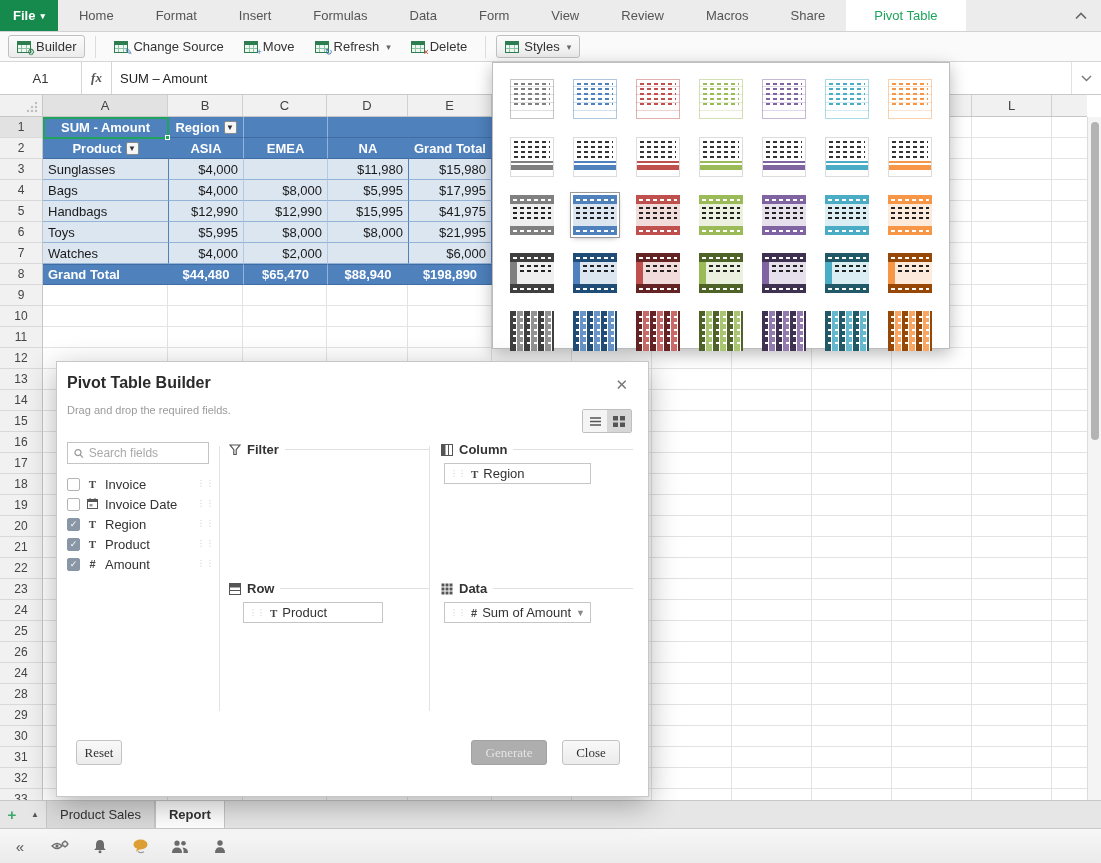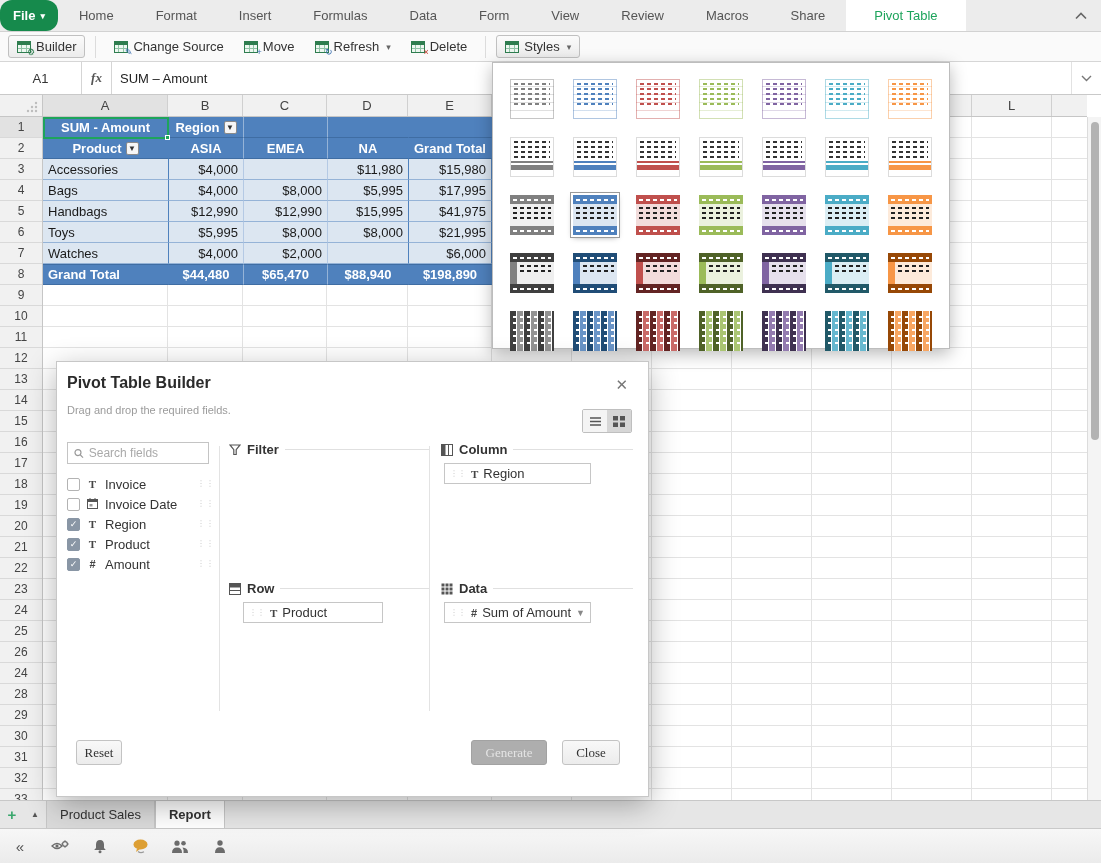--- a/index.html
+++ b/index.html
@@ -3,21 +3,21 @@
 <meta charset="utf-8">
 <style>
   * { margin:0; padding:0; box-sizing:border-box; }
   html,body { width:1101px; height:863px; overflow:hidden; background:#fff;
     font-family:"Liberation Sans", sans-serif; -webkit-font-smoothing:antialiased; }
 
   
   .menubar { position:absolute; left:0; top:0; width:1101px; height:32px; background:#ececec;
     border-bottom:1px solid #d2d2d2; display:flex; align-items:stretch; z-index:40; }
   .file-btn { background:#168a4c; color:#fff; font-size:13px; font-weight:bold;
-    display:flex; align-items:center; gap:5px; padding:0 13px; cursor:pointer;border-radius:12px; }
+    display:flex; align-items:center; gap:5px; padding:0 13px; cursor:pointer; }
   .file-caret { font-size:9px; }
   .menu-item { font-size:13px; color:#555; display:flex; align-items:center; padding:0 21px; cursor:pointer; }
   .menu-item.active { background:#fff; color:#1ea45c; padding:0 28px; }
   .ribbon-collapse { margin-left:auto; display:flex; align-items:center; padding:0 14px; color:#666; cursor:pointer; }
 
   
   .toolbar { position:absolute; left:0; top:32px; width:1101px; height:30px; background:#fafafa;
     border-bottom:1px solid #d6d6d6; display:flex; align-items:center; font-size:13px; color:#333; z-index:39; }
   .tbtn { display:flex; align-items:center; gap:5px; padding:3px 8px; margin:0 2px; border-radius:3px; cursor:pointer; white-space:nowrap; }
   .tbtn.boxed { border:1px solid #c0c0c0; background:linear-gradient(#fbfbfb,#ececec); }
@@ -338,21 +338,21 @@
       </div>
       <div class="pcell strong" style="width: 81px;">
         <span>NA</span>
       </div>
       <div class="pcell strong" style="width: 83px;">
         <span>Grand Total</span>
       </div>
     </div>
     <div class="prow data">
       <div class="pcell strong" style="width: 126px; justify-content: flex-start;">
-        <span>Accessories</span>
+        <span>Sunglasses</span>
       </div>
       <div class="pcell num" style="width: 75px;">
         <span>$4,000</span>
       </div>
       <div class="pcell num" style="width: 84px;">
         <span></span>
       </div>
       <div class="pcell strong num" style="width: 81px;">
         <span>$11,980</span>
       </div>

